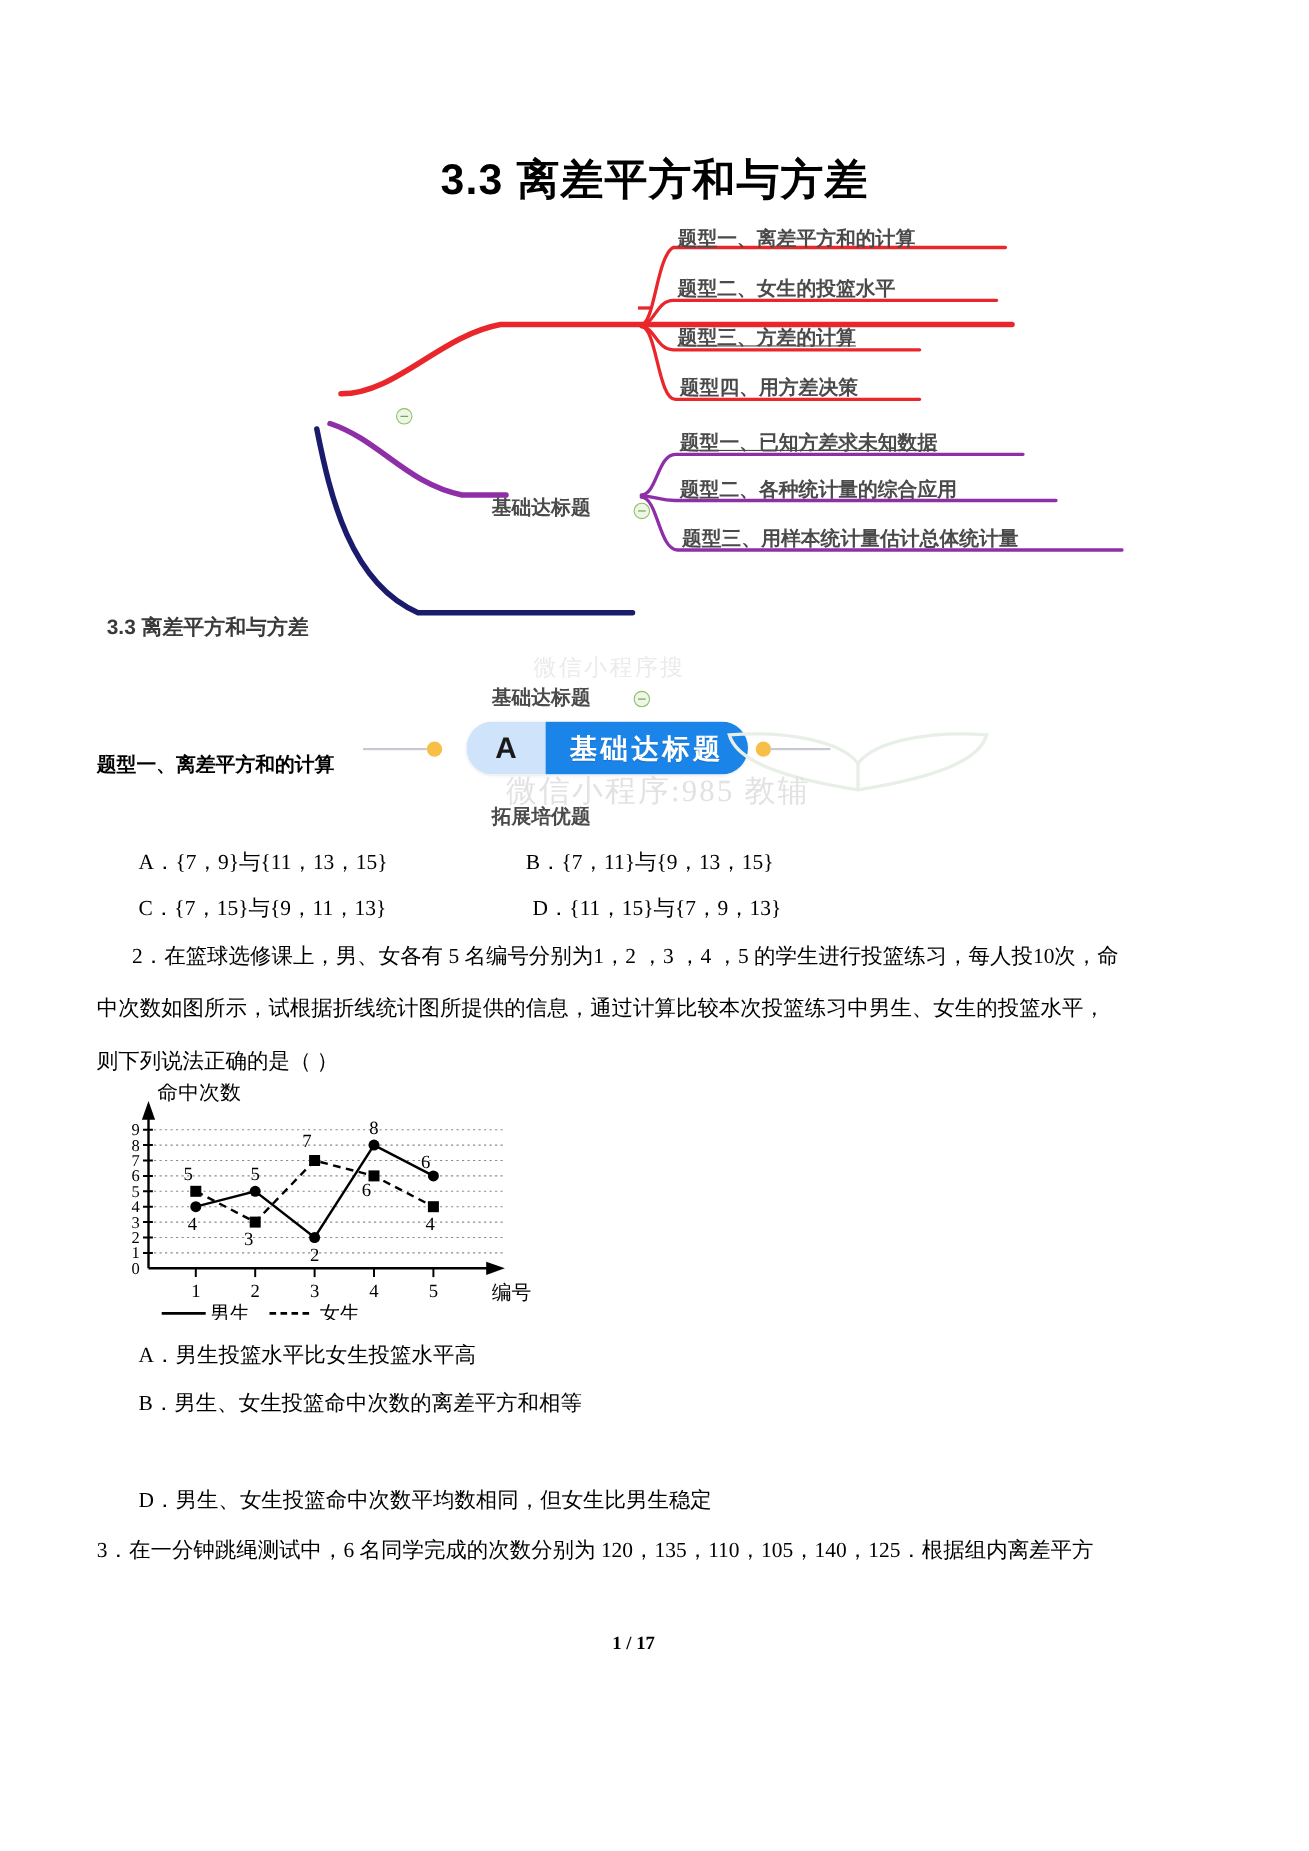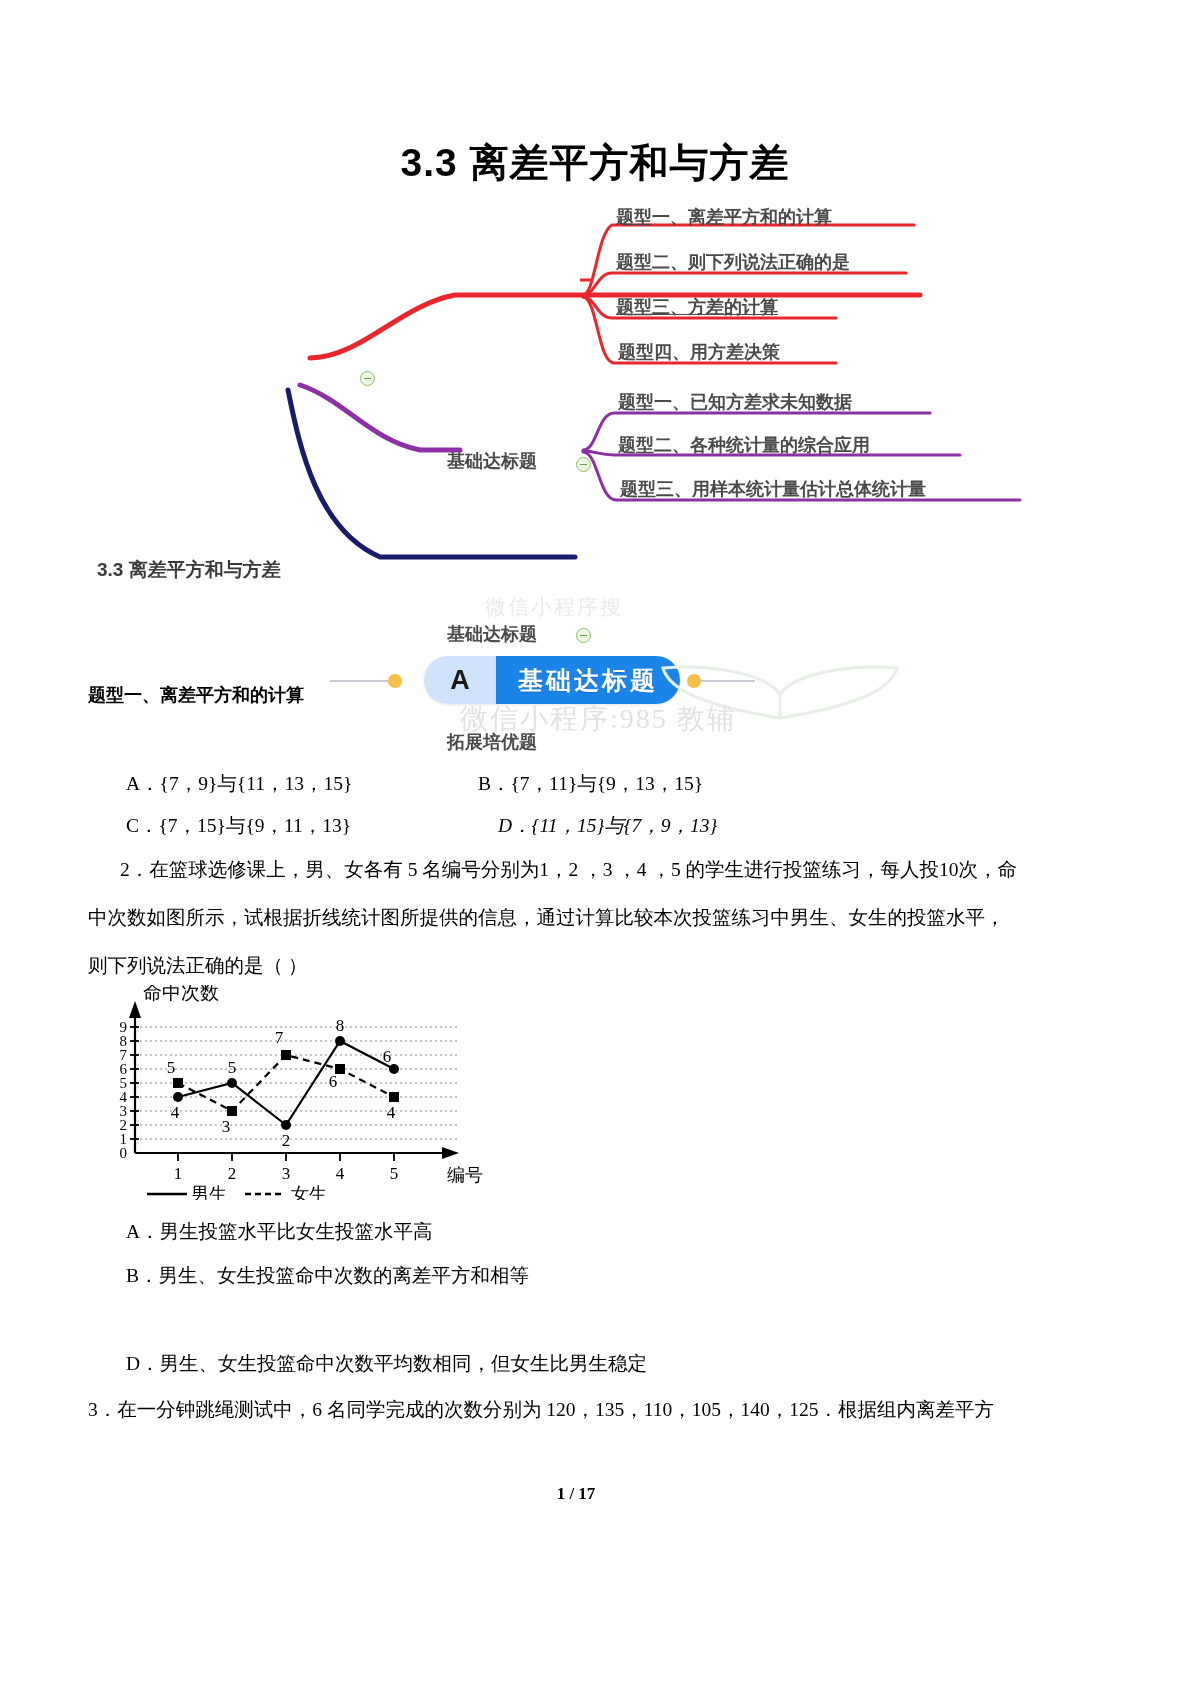--- a/index.html
+++ b/index.html
@@ -113,21 +113,21 @@
     font-family:"Liberation Serif", serif;
     font-size:19.5px;
     line-height:30px;
     white-space:nowrap;
   }
   .q1{ left:88px; top:724px; }
   .opt{ position:absolute; font-family:"Liberation Serif", serif; font-size:19.5px; white-space:nowrap; }
   .q1a{ left:126px; top:770px; }
   .q1b{ left:478px; top:770px; }
   .q1c{ left:126px; top:812px; }
-  .q1d{ left:498px; top:812px;font-style:italic; }
+  .q1d{ left:484px; top:812px; }
 
   .q2l1{ left:88px; top:855px;margin-left:32px; }
   .q2l2{ left:88px; top:903px; }
   .q2l3{ left:88px; top:951px; }
 
   .q2opt{ position:absolute; font-family:"Liberation Serif", serif; font-size:19.5px; white-space:nowrap; }
   .q2a{ left:126px; top:1218px; }
   .q2b{ left:126px; top:1262px; }
   .q2c{ left:126px; top:1306px; }
   .q2d{ left:126px; top:1350px; }
@@ -171,28 +171,28 @@
       <path d="M288 205 C 300 265, 318 345, 380 372 L 575 372" fill="none" stroke="#1b1b6e" stroke-width="5" stroke-linecap="round"></path>
     </svg>
 
     <div class="mm-label mm-root">3.3 离差平方和与方差</div>
     <div class="collapse" style="left:360px; top:186px;"></div>
 
     <div class="mm-label mm-b1">基础达标题</div>
     <div class="collapse" style="left:576px; top:272px;"></div>
 
     <div class="mm-leaf" style="left:616px; top:20px;">题型一、离差平方和的计算</div>
-    <div class="mm-leaf" style="left:616px; top:65px;">题型二、则下列说法正确的是</div>
+    <div class="mm-leaf" style="left:616px; top:65px;">题型二、女生的投篮水平</div>
     <div class="mm-leaf" style="left:616px; top:110px;text-decoration:underline;">题型三、方差的计算</div>
     <div class="mm-leaf" style="left:618px; top:155px;">题型四、用方差决策</div>
 
     <div class="mm-label mm-b2">基础达标题</div>
     <div class="collapse" style="left:576px; top:443px;"></div>
 
-    <div class="mm-leaf" style="left:618px; top:205px;">题型一、已知方差求未知数据</div>
+    <div class="mm-leaf" style="left:618px; top:205px;text-decoration:underline;">题型一、已知方差求未知数据</div>
     <div class="mm-leaf" style="left:618px; top:248px;">题型二、各种统计量的综合应用</div>
     <div class="mm-leaf" style="left:620px; top:292px;">题型三、用样本统计量估计总体统计量</div>
 
     <div class="mm-label mm-b3">拓展培优题</div>
   </div>
 
   <div class="wm" style="left:485px; top:593px;">微信小程序搜</div>
 
   <div class="banner-wrap">
     <div class="banner-line bl-left"></div>

